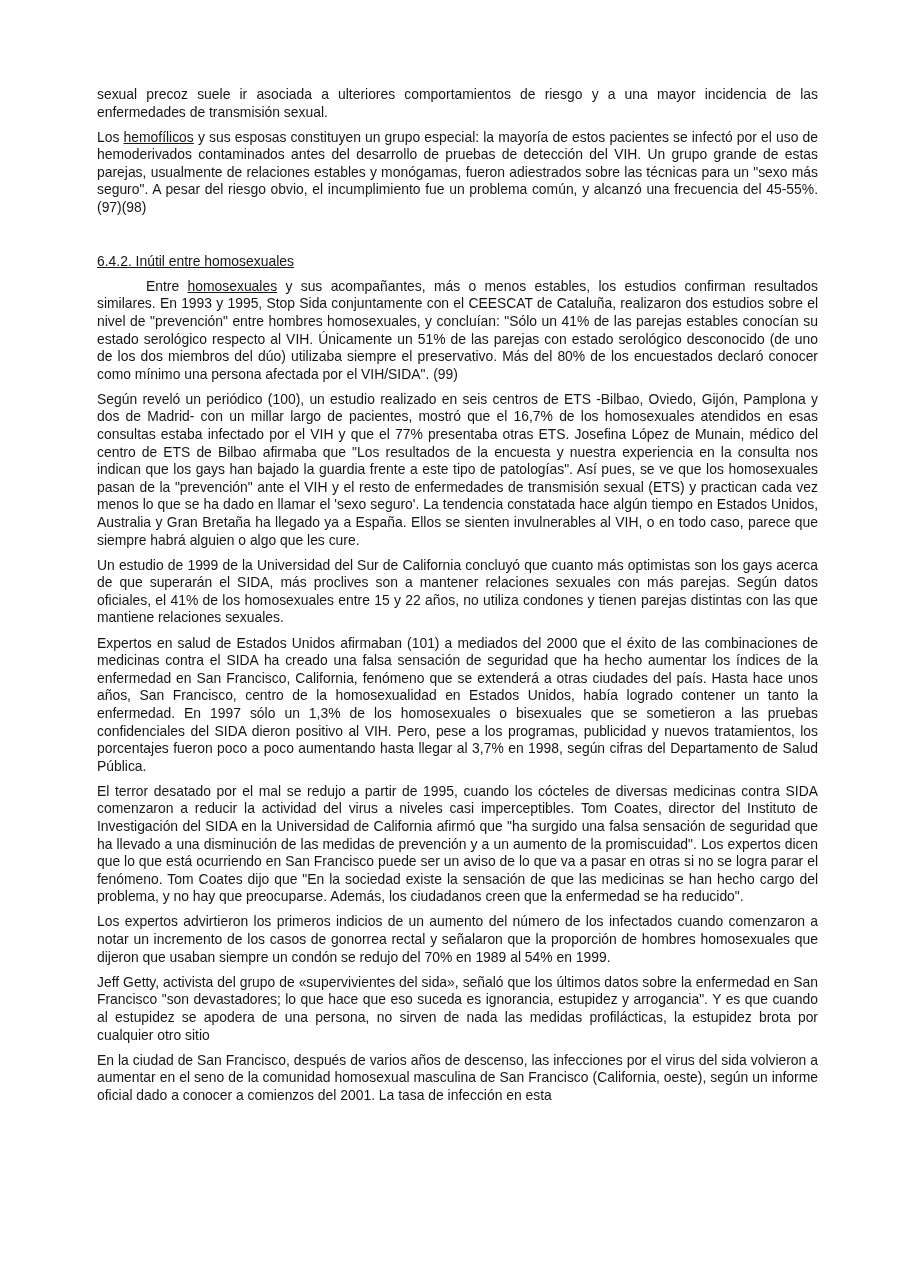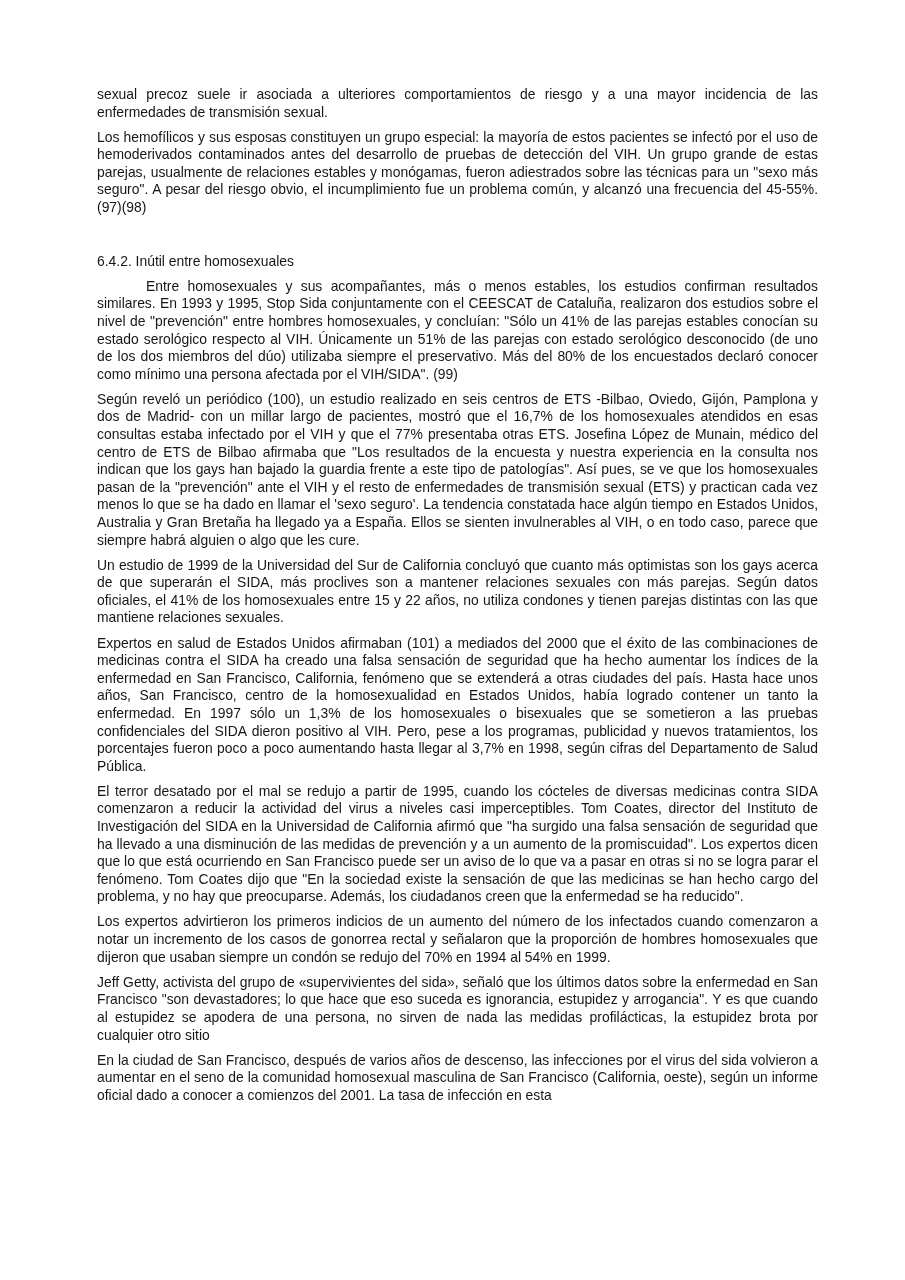--- a/index.html
+++ b/index.html
@@ -24,37 +24,38 @@
     font-size: 13.9px;
     line-height: 17.6px;
     text-align: justify;
   }
   .text-block p {
     margin: 0 0 7.5px 0;
   }
   .text-block p.heading {
     margin: 36px 0 7.5px 0;
     text-align: left;
+    text-decoration: underline;
   }
   .text-block p.body-indent {
     text-indent: 49px;
   }
   .text-block span.i { }
-  .text-block span.u { }
+  .text-block span.u { text-decoration: underline; }
 </style>
 </head>
 <body>
 
 <div class="page">
   <div class="text-block">
       <p class="body"><span>sexual precoz suele ir asociada a ulteriores comportamientos de riesgo y a una mayor incidencia de las enfermedades de transmisión sexual.</span></p>
       <p class="body"><span>Los </span><span class="u">hemofílicos</span><span> y sus esposas constituyen un grupo especial: la mayoría de estos pacientes se infectó por el uso de hemoderivados contaminados antes del desarrollo de </span><span class="i">pruebas</span><span> de detección del VIH. Un grupo grande de estas parejas, usualmente de relaciones estables y monógamas, fueron adiestrados sobre las técnicas para un "sexo más seguro". A pesar del riesgo obvio, el incumplimiento fue un problema común, y alcanzó una frecuencia del 45-55%. (97)(98)</span></p>
       <p class="heading"><span>6.4.2. Inútil entre homosexuales</span></p>
       <p class="body body-indent"><span>Entre </span><span class="u">homosexuales</span><span> y sus acompañantes, más o menos estables, los estudios confirman resultados similares. En 1993 y 1995, Stop Sida conjuntamente con el CEESCAT de Cataluña, realizaron dos estudios sobre el nivel de "prevención" entre hombres homosexuales, y concluían: "</span><span class="i">Sólo un 41% de las parejas estables conocían su estado serológico respecto al VIH. Únicamente un 51% de las parejas con estado serológico desconocido (de uno de los dos miembros del dúo) utilizaba siempre el preservativo. Más del 80% de los encuestados declaró conocer como mínimo una persona afectada por el VIH/SIDA</span><span>". (99)</span></p>
       <p class="body"><span>Según reveló un periódico (100), un estudio realizado en seis centros de ETS -Bilbao, Oviedo, Gijón, Pamplona y dos de Madrid- con un millar largo de pacientes, mostró que el 16,7% de los homosexuales atendidos en esas consultas estaba infectado por el VIH y que el 77% presentaba otras ETS. Josefina López de Munain, médico del centro de ETS de Bilbao afirmaba que "</span><span class="i">Los resultados de la encuesta y nuestra experiencia en la consulta nos indican que los gays han bajado la guardia frente a este tipo de patologías</span><span>". Así pues, se ve que los homosexuales pasan de la "prevención" ante el VIH y el resto de enfermedades de transmisión sexual (ETS) y practican cada vez menos lo que se ha dado en llamar el 'sexo seguro'. La tendencia constatada hace algún tiempo en Estados Unidos, Australia y Gran Bretaña ha llegado ya a España. Ellos se sienten invulnerables al VIH, o en todo caso, parece que siempre habrá alguien o algo que les cure.</span></p>
       <p class="body"><span>Un estudio de 1999 de la Universidad del Sur de California concluyó que cuanto más optimistas son los gays acerca de que superarán el SIDA, más proclives son a mantener relaciones sexuales con más parejas. Según datos oficiales, el 41% de los homosexuales entre 15 y 22 años, no utiliza condones y tienen parejas distintas con las que mantiene relaciones sexuales.</span></p>
       <p class="body"><span>Expertos en salud de Estados Unidos afirmaban (101) a mediados del 2000 que el éxito de las combinaciones de medicinas contra el SIDA ha creado una falsa sensación de seguridad que ha hecho aumentar los índices de la enfermedad en San Francisco, California, fenómeno que se extenderá a otras ciudades del país. Hasta hace unos años, San Francisco, centro de la homosexualidad en Estados Unidos, había logrado contener un tanto la enfermedad. En 1997 sólo un 1,3% de los homosexuales o bisexuales que se sometieron a las pruebas confidenciales del SIDA dieron positivo al VIH. Pero, pese a los programas, publicidad y nuevos tratamientos, los porcentajes fueron poco a poco aumentando hasta llegar al 3,7% en 1998, según cifras del Departamento de Salud Pública.</span></p>
       <p class="body"><span>El terror desatado por el mal se redujo a partir de 1995, cuando los cócteles de diversas medicinas contra SIDA comenzaron a reducir la actividad del virus a niveles casi imperceptibles. Tom Coates, director del Instituto de Investigación del SIDA en la Universidad de California afirmó que "</span><span class="i">ha surgido una falsa sensación de seguridad que ha llevado a una disminución de las medidas de prevención y a un aumento de la promiscuidad</span><span>". Los expertos dicen que lo que está ocurriendo en San Francisco puede ser un aviso de lo que va a pasar en otras si no se logra parar el fenómeno. Tom Coates dijo que "</span><span class="i">En la sociedad existe la sensación de que las medicinas se han hecho cargo del problema, y no hay que preocuparse. Además, los ciudadanos creen que la enfermedad se ha reducido</span><span>".</span></p>
-      <p class="body"><span>Los expertos advirtieron los primeros indicios de un aumento del número de los infectados cuando comenzaron a notar un incremento de los casos de gonorrea rectal y señalaron que la proporción de hombres homosexuales que dijeron que usaban siempre un condón se redujo del 70% en 1994 al 54% en 1999.</span></p>
+      <p class="body"><span>Los expertos advirtieron los primeros indicios de un aumento del número de los infectados cuando comenzaron a notar un incremento de los casos de gonorrea rectal y señalaron que la proporción de hombres homosexuales que dijeron que usaban siempre un condón se redujo del 70% en 1989 al 54% en 1999.</span></p>
       <p class="body"><span>Jeff Getty, activista del grupo de «supervivientes del sida», señaló que los últimos datos sobre la enfermedad en San Francisco "</span><span class="i">son devastadores; lo que hace que eso suceda es ignorancia, estupidez y arrogancia</span><span>". Y es que cuando al estupidez se apodera de una persona, no sirven de nada las medidas profilácticas, la estupidez brota por cualquier otro sitio</span></p>
       <p class="body"><span>En la ciudad de San Francisco, después de varios años de descenso, las infecciones por el virus del sida volvieron a aumentar en el seno de la comunidad homosexual masculina de San Francisco (California, oeste), según un informe oficial dado a conocer a comienzos del 2001. La tasa de infección en esta</span></p>
     </div>
 </div>
 
 </body></html>

